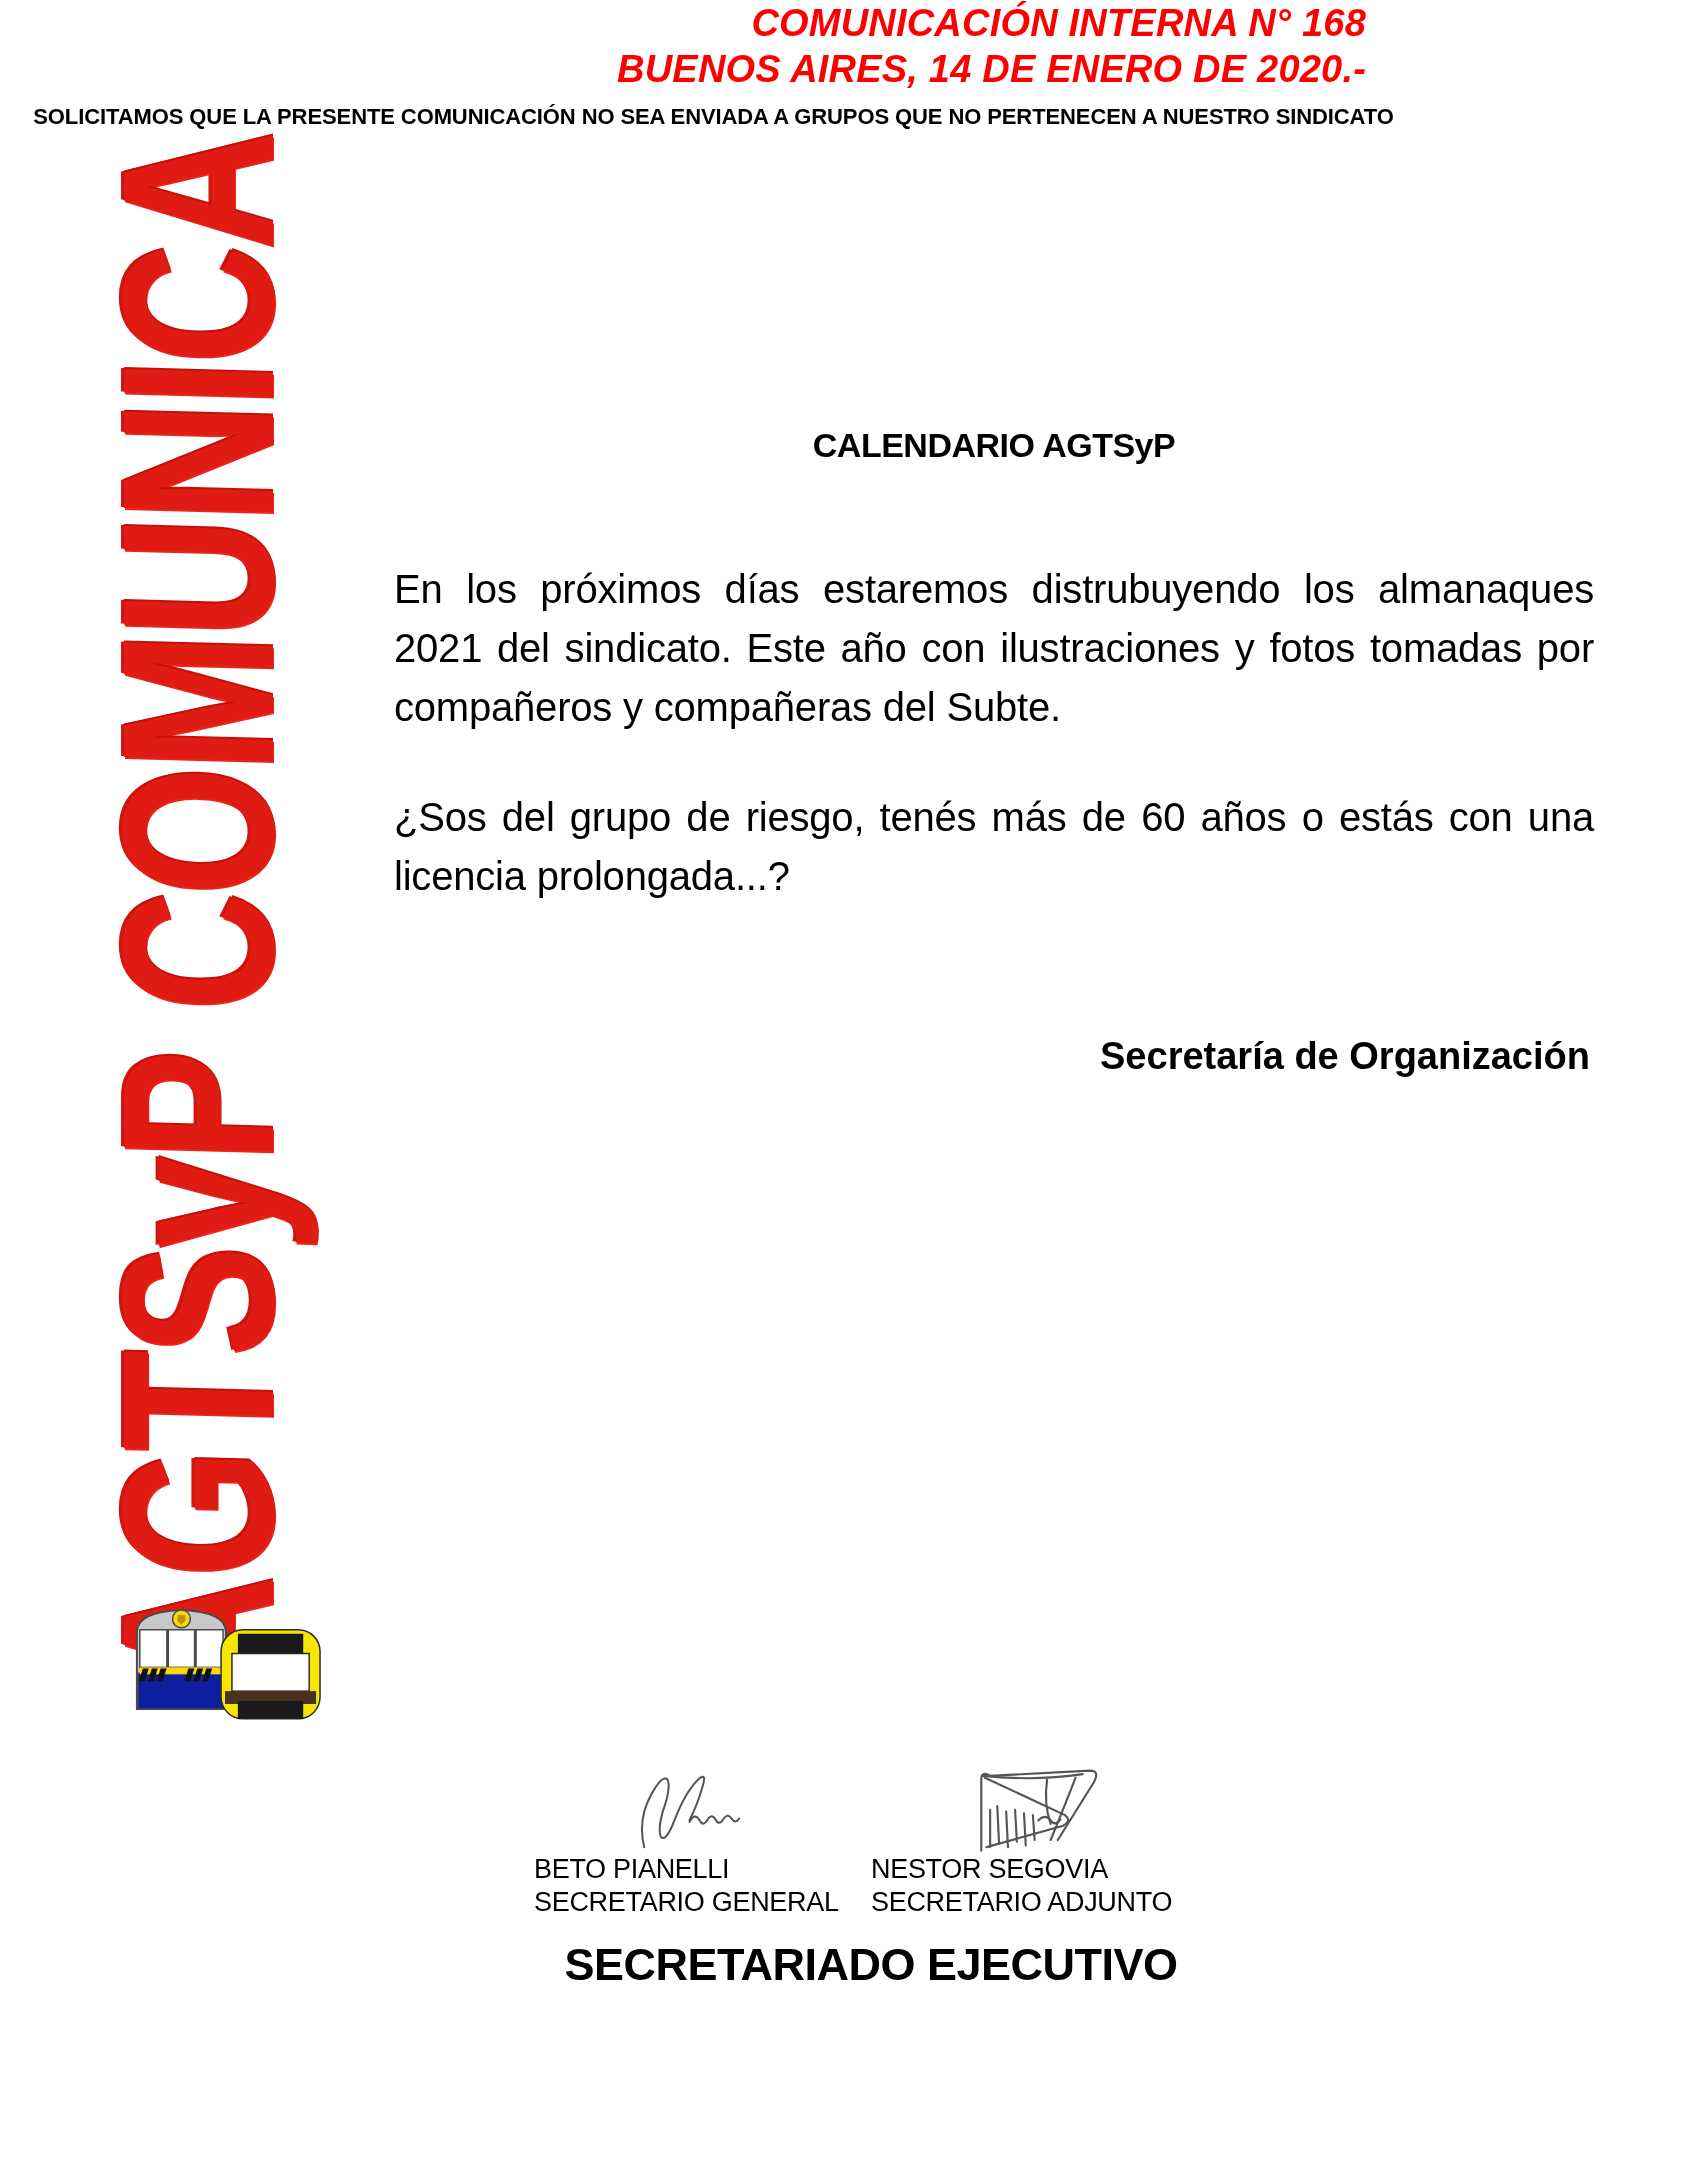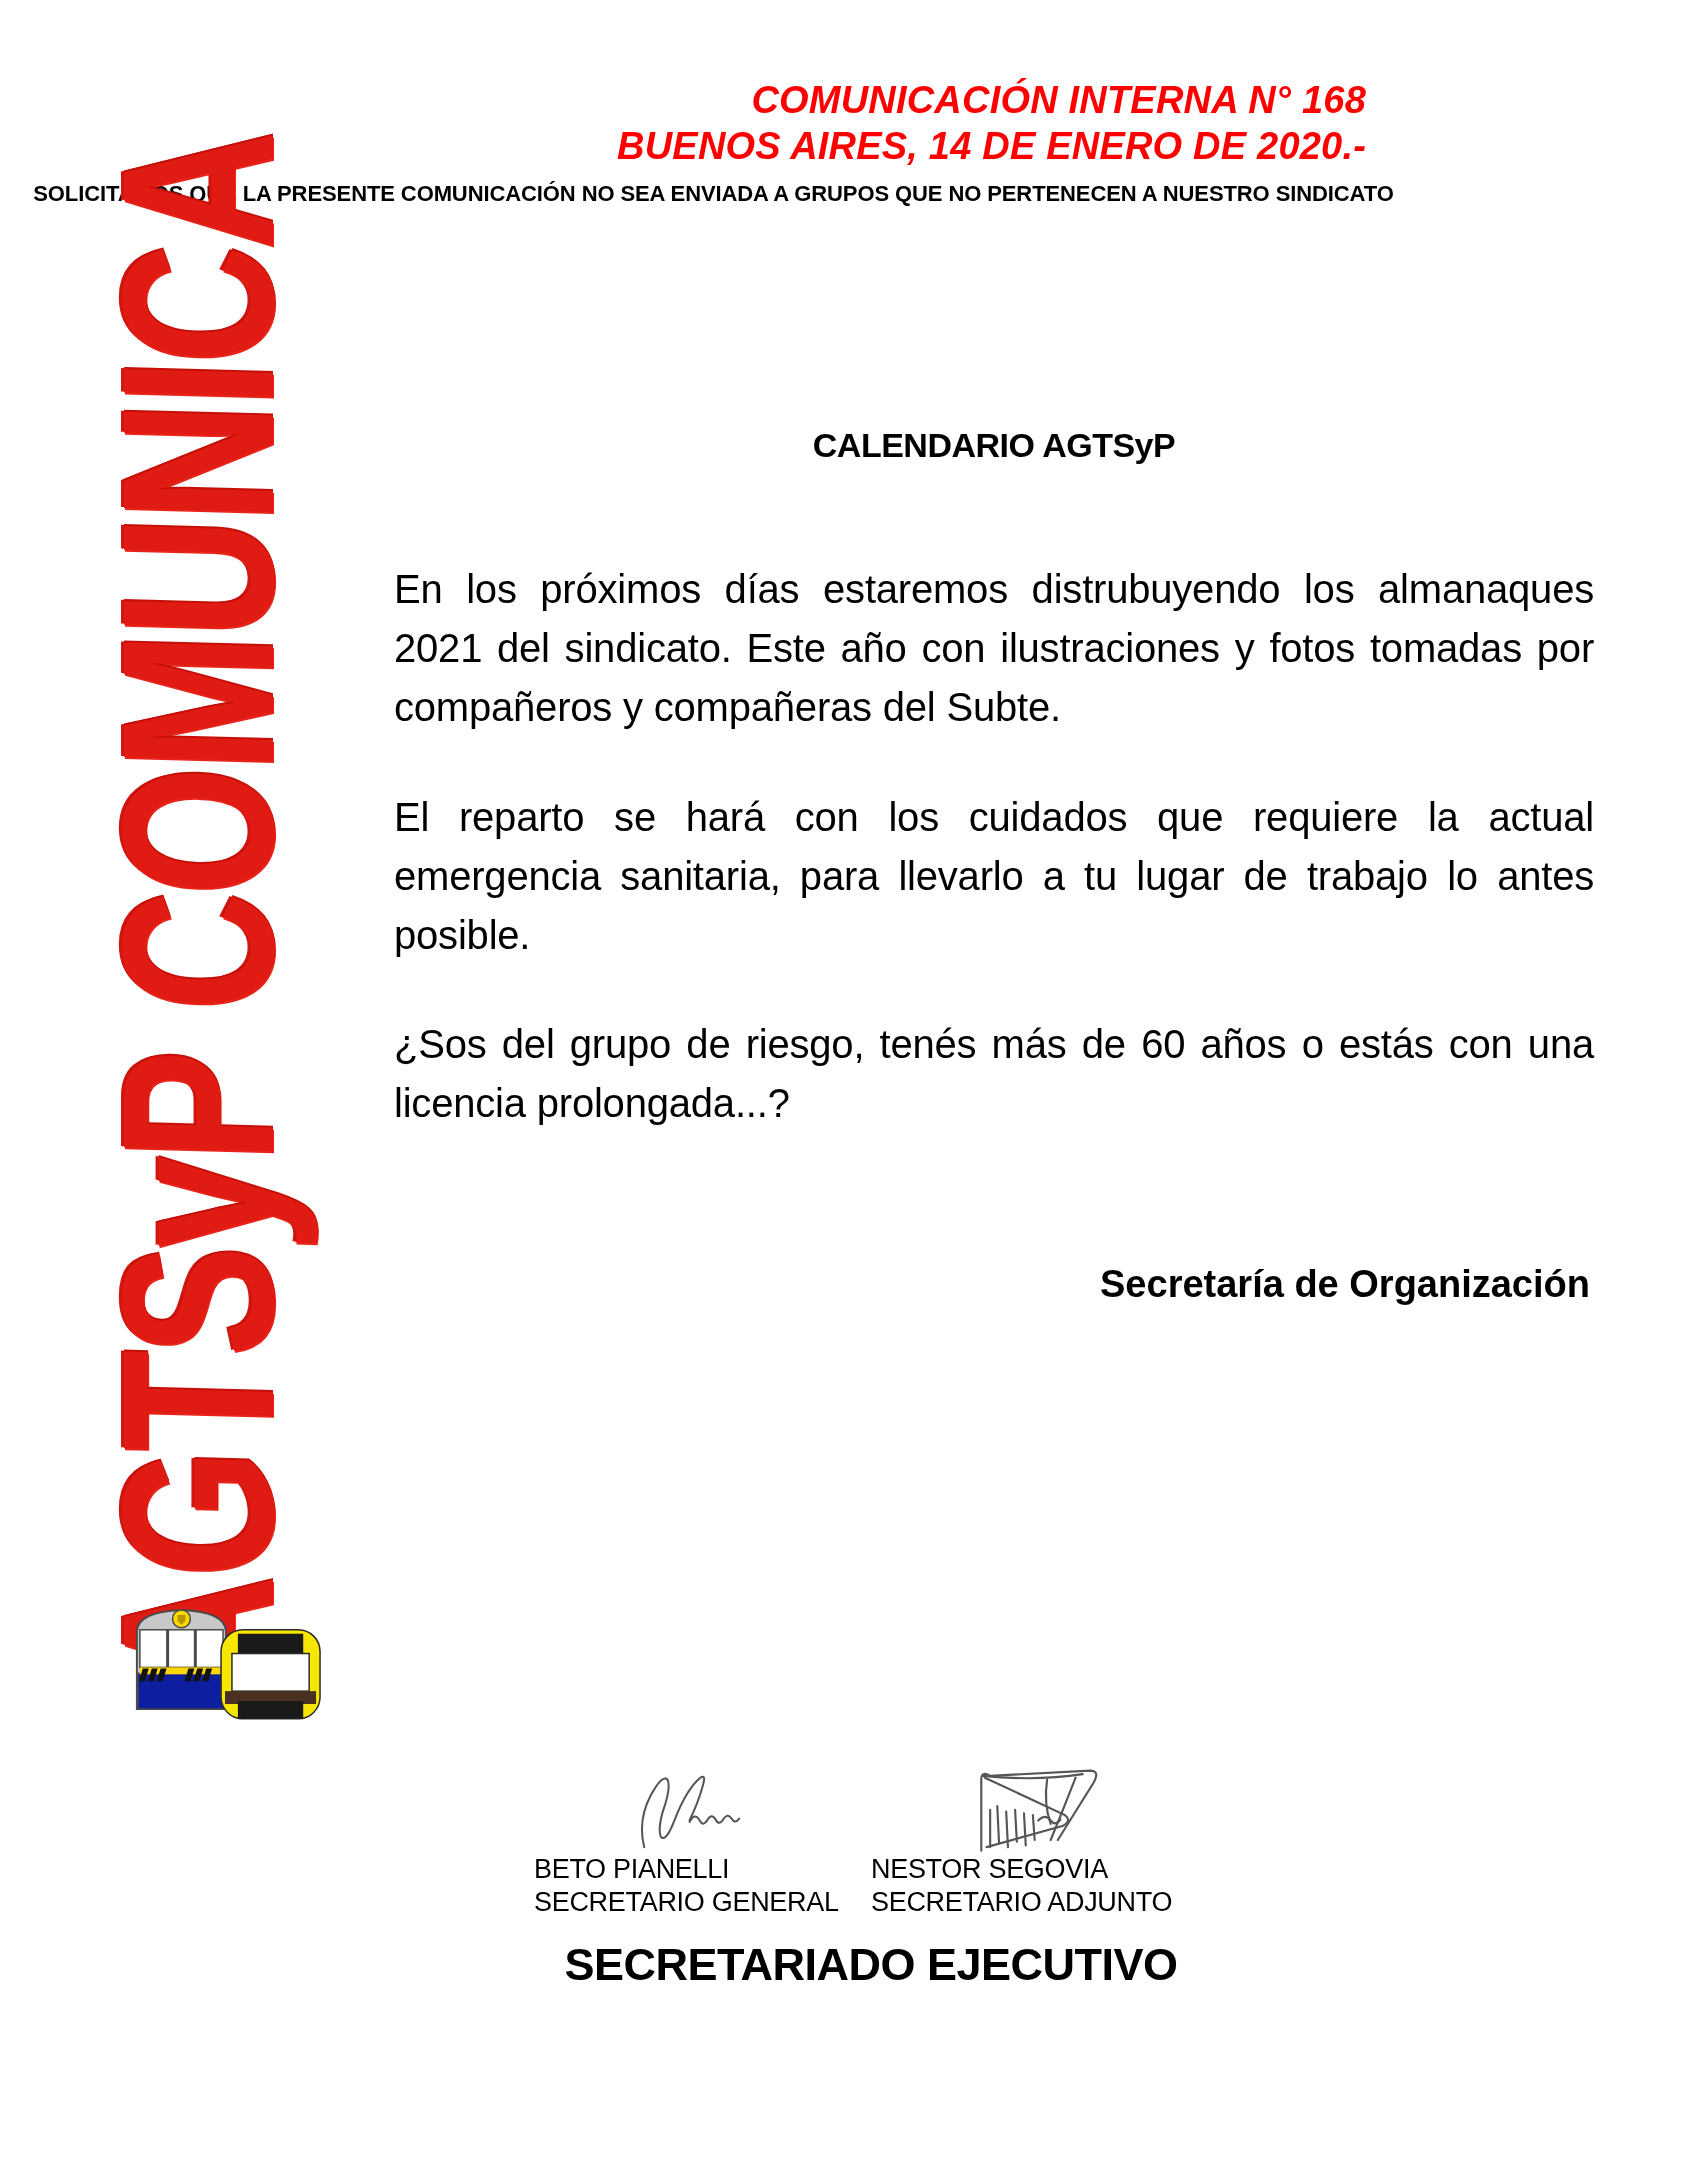--- a/index.html
+++ b/index.html
@@ -15,21 +15,20 @@
     font-family: "Liberation Sans", sans-serif;
     color: #000000;
   }
 
   
   .header {
     position: absolute;
     top: 0;
     left: 0;
     width: 1427px;
-    padding-top: 77px;
     box-sizing: border-box;
   }
   .hdr-line {
     text-align: right;
     padding-right: 61px;
     color: #FF0000;
     font-weight: bold;
     font-style: italic;
     font-size: 38px;
     line-height: 46px;
@@ -209,21 +208,20 @@
       <rect x="112" y="110" width="66" height="18" fill="#1a1a1a"></rect>
     </g>
   </svg>
 </div>
 
 <div class="content">
   <div class="doc-title">CALENDARIO AGTSyP</div>
 
   <div class="para first">En los próximos días estaremos distrubuyendo los almanaques 2021 del sindicato. Este año con ilustraciones y fotos tomadas por compañeros y compañeras del Subte.</div>
 
-  <div class="para">El reparto se hará con los cuidados que requiere la actual emergencia sanitaria, para llevarlo a tu lugar de trabajo lo antes posible.</div>
 
   <div class="para">¿Sos del grupo de riesgo, tenés más de 60 años o estás con una licencia prolongada...?</div>
 
 
   <div class="signoff">Secretaría de Organización</div>
 </div>
 
 <div class="sig-block">
   <div class="sig-row">
 

